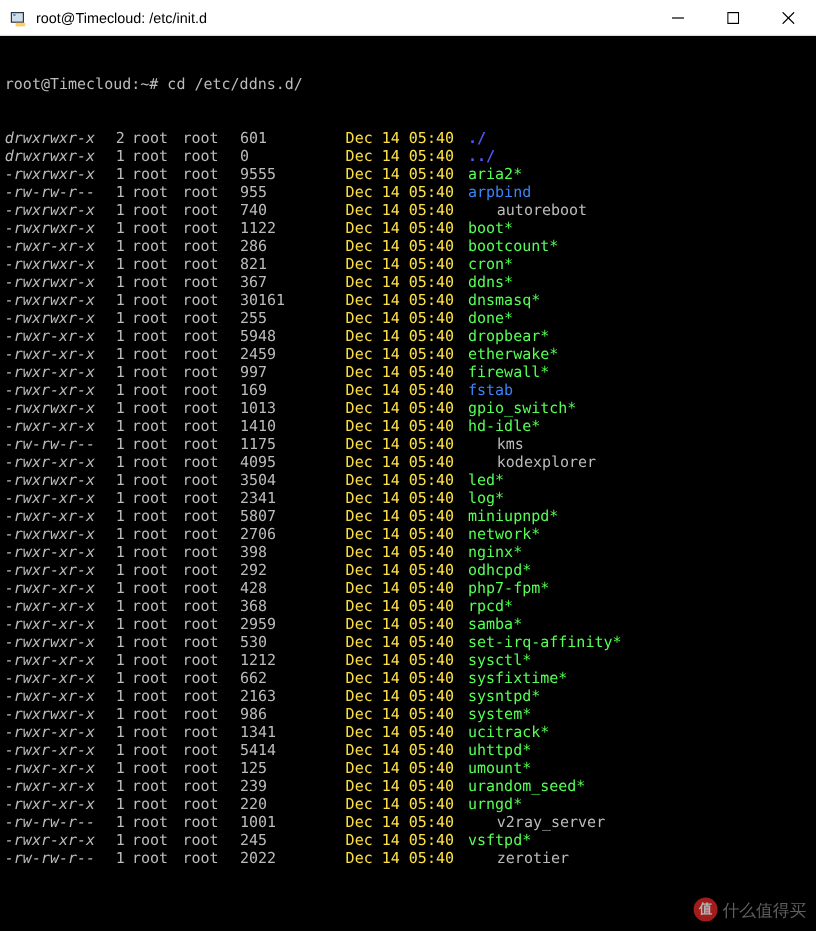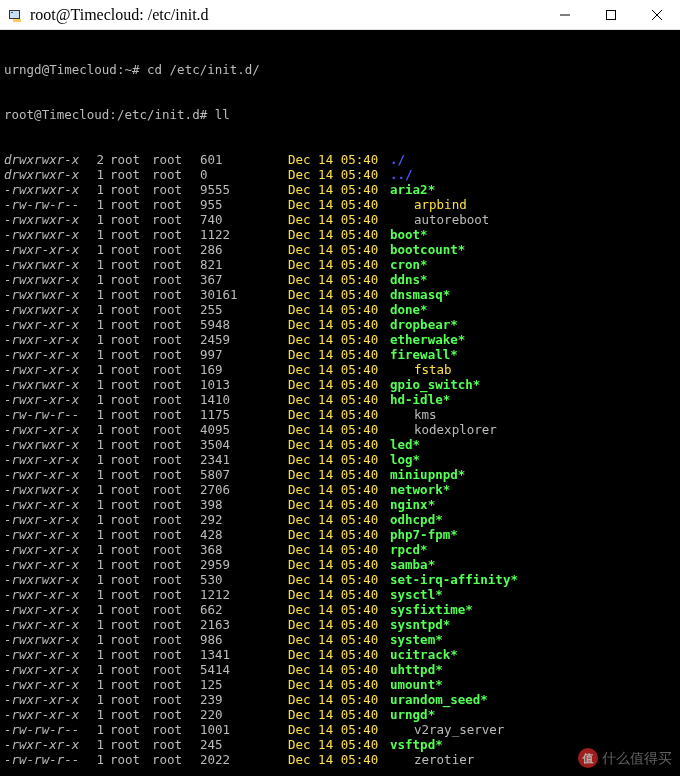--- a/index.html
+++ b/index.html
@@ -1,34 +1,34 @@
 <!DOCTYPE html>
 <html><head>
 <meta charset="utf-8">
 <style>
   * { margin: 0; padding: 0; box-sizing: border-box; }
   body { background: #888; width: 680px; height: 776px; font-family: Consolas, monospace; }
   .window { width: 680px; height: 776px; background: #fff; display: flex; flex-direction: column; }
   .titlebar { height: 30px; background: #fff; display: flex; align-items: center; padding-left: 8px; border-bottom: 1px solid #e0e0e0; }
   .titlebar-icon { width: 16px; height: 16px; margin-right: 6px; }
-  .titlebar-text { flex: 1; font-family: Liberation Serif, serif; font-size: 16px; color: #000; }
+  .titlebar-text { flex: 1; font-family: Liberation Sans, sans-serif; font-size: 12px; color: #000; }
   .titlebar-btns { display: flex; }
   .titlebar-btn { width: 46px; height: 30px; display: flex; align-items: center; justify-content: center; font-family: "Segoe UI", sans-serif; font-size: 10px; color: #000; }
   .terminal { flex: 1; background: #000; color: #bbb; font-size: 12.5px; line-height: 15px; padding: 2px 4px; overflow: hidden; white-space: pre; position: relative; }
   .line { display: flex; }
   .perm { color: #bbb; width: 82px; font-style: italic; }
   .links { color: #bbb; width: 18px; text-align: right; }
   .owner { color: #bbb; width: 42px; padding-left: 6px; }
   .group { color: #bbb; width: 54px; padding-left: 6px; }
   .size { color: #bbb; width: 82px; text-align: left; }
   .date { color: #fde047; width: 102px; padding-left: 6px; }
   .fname { padding-left: 6px; }
   .c-dir { color: #5555ff; font-weight: bold; }
-  .c-exec { color: #55ff55; font-weight: bold; text-align: right; }
-  .c-conf { color: #fde047; margin-left: 24px; }
+  .c-exec { color: #55ff55; font-weight: normal; text-align: right; }
+  .c-conf { color: #3b82f6; }
   .c-plain { color: #bbb; margin-left: 24px; }
   .prompt-line { color: #bbb; }
   .watermark { position: absolute; right: 8px; bottom: 8px; color: #888; font-family: sans-serif; font-size: 14px; display: flex; align-items: center; gap: 4px; opacity: 0.7; }
   .watermark .badge { background: #e62828; color: #fff; border-radius: 50%; width: 20px; height: 20px; display: flex; align-items: center; justify-content: center; font-size: 11px; font-weight: bold; }
 </style>
 </head>
 <body>
 
 <div class="window">
   <div class="titlebar">
@@ -55,22 +55,21 @@
       <div class="titlebar-btn close">
           <svg width="10" height="10">
             <line x1="0" y1="0" x2="10" y2="10" stroke="#000" stroke-width="1"></line>
             <line x1="10" y1="0" x2="0" y2="10" stroke="#000" stroke-width="1"></line>
           </svg>
         </div>
     </div>
   </div>
 
   <div class="terminal">
-    <div class="prompt-line"><span>urngd@Timecloud:~#</span> <span>cd /etc/init.d/</span></div>
-    <div class="prompt-line"><span>root@Timecloud:/etc/init.d#</span> <span>ll</span></div>
+    <div class="prompt-line"><span>root@Timecloud:~#</span> <span>cd /etc/ddns.d/</span></div>
     <div id="listing"><div class="line"><span class="perm">drwxrwxr-x</span><span class="links">2</span><span class="owner">root</span><span class="group">root</span><span class="size">601</span><span class="date">Dec 14 05:40</span><span class="fname c-dir">./</span></div><div class="line"><span class="perm">drwxrwxr-x</span><span class="links">1</span><span class="owner">root</span><span class="group">root</span><span class="size">0</span><span class="date">Dec 14 05:40</span><span class="fname c-dir">../</span></div><div class="line"><span class="perm">-rwxrwxr-x</span><span class="links">1</span><span class="owner">root</span><span class="group">root</span><span class="size">9555</span><span class="date">Dec 14 05:40</span><span class="fname c-exec">aria2*</span></div><div class="line"><span class="perm">-rw-rw-r--</span><span class="links">1</span><span class="owner">root</span><span class="group">root</span><span class="size">955</span><span class="date">Dec 14 05:40</span><span class="fname c-conf">arpbind</span></div><div class="line"><span class="perm">-rwxrwxr-x</span><span class="links">1</span><span class="owner">root</span><span class="group">root</span><span class="size">740</span><span class="date">Dec 14 05:40</span><span class="fname c-plain">autoreboot</span></div><div class="line"><span class="perm">-rwxrwxr-x</span><span class="links">1</span><span class="owner">root</span><span class="group">root</span><span class="size">1122</span><span class="date">Dec 14 05:40</span><span class="fname c-exec">boot*</span></div><div class="line"><span class="perm">-rwxr-xr-x</span><span class="links">1</span><span class="owner">root</span><span class="group">root</span><span class="size">286</span><span class="date">Dec 14 05:40</span><span class="fname c-exec">bootcount*</span></div><div class="line"><span class="perm">-rwxrwxr-x</span><span class="links">1</span><span class="owner">root</span><span class="group">root</span><span class="size">821</span><span class="date">Dec 14 05:40</span><span class="fname c-exec">cron*</span></div><div class="line"><span class="perm">-rwxrwxr-x</span><span class="links">1</span><span class="owner">root</span><span class="group">root</span><span class="size">367</span><span class="date">Dec 14 05:40</span><span class="fname c-exec">ddns*</span></div><div class="line"><span class="perm">-rwxrwxr-x</span><span class="links">1</span><span class="owner">root</span><span class="group">root</span><span class="size">30161</span><span class="date">Dec 14 05:40</span><span class="fname c-exec">dnsmasq*</span></div><div class="line"><span class="perm">-rwxrwxr-x</span><span class="links">1</span><span class="owner">root</span><span class="group">root</span><span class="size">255</span><span class="date">Dec 14 05:40</span><span class="fname c-exec">done*</span></div><div class="line"><span class="perm">-rwxr-xr-x</span><span class="links">1</span><span class="owner">root</span><span class="group">root</span><span class="size">5948</span><span class="date">Dec 14 05:40</span><span class="fname c-exec">dropbear*</span></div><div class="line"><span class="perm">-rwxr-xr-x</span><span class="links">1</span><span class="owner">root</span><span class="group">root</span><span class="size">2459</span><span class="date">Dec 14 05:40</span><span class="fname c-exec">etherwake*</span></div><div class="line"><span class="perm">-rwxr-xr-x</span><span class="links">1</span><span class="owner">root</span><span class="group">root</span><span class="size">997</span><span class="date">Dec 14 05:40</span><span class="fname c-exec">firewall*</span></div><div class="line"><span class="perm">-rwxr-xr-x</span><span class="links">1</span><span class="owner">root</span><span class="group">root</span><span class="size">169</span><span class="date">Dec 14 05:40</span><span class="fname c-conf">fstab</span></div><div class="line"><span class="perm">-rwxrwxr-x</span><span class="links">1</span><span class="owner">root</span><span class="group">root</span><span class="size">1013</span><span class="date">Dec 14 05:40</span><span class="fname c-exec">gpio_switch*</span></div><div class="line"><span class="perm">-rwxr-xr-x</span><span class="links">1</span><span class="owner">root</span><span class="group">root</span><span class="size">1410</span><span class="date">Dec 14 05:40</span><span class="fname c-exec">hd-idle*</span></div><div class="line"><span class="perm">-rw-rw-r--</span><span class="links">1</span><span class="owner">root</span><span class="group">root</span><span class="size">1175</span><span class="date">Dec 14 05:40</span><span class="fname c-plain">kms</span></div><div class="line"><span class="perm">-rwxr-xr-x</span><span class="links">1</span><span class="owner">root</span><span class="group">root</span><span class="size">4095</span><span class="date">Dec 14 05:40</span><span class="fname c-plain">kodexplorer</span></div><div class="line"><span class="perm">-rwxrwxr-x</span><span class="links">1</span><span class="owner">root</span><span class="group">root</span><span class="size">3504</span><span class="date">Dec 14 05:40</span><span class="fname c-exec">led*</span></div><div class="line"><span class="perm">-rwxr-xr-x</span><span class="links">1</span><span class="owner">root</span><span class="group">root</span><span class="size">2341</span><span class="date">Dec 14 05:40</span><span class="fname c-exec">log*</span></div><div class="line"><span class="perm">-rwxr-xr-x</span><span class="links">1</span><span class="owner">root</span><span class="group">root</span><span class="size">5807</span><span class="date">Dec 14 05:40</span><span class="fname c-exec">miniupnpd*</span></div><div class="line"><span class="perm">-rwxrwxr-x</span><span class="links">1</span><span class="owner">root</span><span class="group">root</span><span class="size">2706</span><span class="date">Dec 14 05:40</span><span class="fname c-exec">network*</span></div><div class="line"><span class="perm">-rwxr-xr-x</span><span class="links">1</span><span class="owner">root</span><span class="group">root</span><span class="size">398</span><span class="date">Dec 14 05:40</span><span class="fname c-exec">nginx*</span></div><div class="line"><span class="perm">-rwxr-xr-x</span><span class="links">1</span><span class="owner">root</span><span class="group">root</span><span class="size">292</span><span class="date">Dec 14 05:40</span><span class="fname c-exec">odhcpd*</span></div><div class="line"><span class="perm">-rwxr-xr-x</span><span class="links">1</span><span class="owner">root</span><span class="group">root</span><span class="size">428</span><span class="date">Dec 14 05:40</span><span class="fname c-exec">php7-fpm*</span></div><div class="line"><span class="perm">-rwxr-xr-x</span><span class="links">1</span><span class="owner">root</span><span class="group">root</span><span class="size">368</span><span class="date">Dec 14 05:40</span><span class="fname c-exec">rpcd*</span></div><div class="line"><span class="perm">-rwxr-xr-x</span><span class="links">1</span><span class="owner">root</span><span class="group">root</span><span class="size">2959</span><span class="date">Dec 14 05:40</span><span class="fname c-exec">samba*</span></div><div class="line"><span class="perm">-rwxrwxr-x</span><span class="links">1</span><span class="owner">root</span><span class="group">root</span><span class="size">530</span><span class="date">Dec 14 05:40</span><span class="fname c-exec">set-irq-affinity*</span></div><div class="line"><span class="perm">-rwxr-xr-x</span><span class="links">1</span><span class="owner">root</span><span class="group">root</span><span class="size">1212</span><span class="date">Dec 14 05:40</span><span class="fname c-exec">sysctl*</span></div><div class="line"><span class="perm">-rwxr-xr-x</span><span class="links">1</span><span class="owner">root</span><span class="group">root</span><span class="size">662</span><span class="date">Dec 14 05:40</span><span class="fname c-exec">sysfixtime*</span></div><div class="line"><span class="perm">-rwxr-xr-x</span><span class="links">1</span><span class="owner">root</span><span class="group">root</span><span class="size">2163</span><span class="date">Dec 14 05:40</span><span class="fname c-exec">sysntpd*</span></div><div class="line"><span class="perm">-rwxrwxr-x</span><span class="links">1</span><span class="owner">root</span><span class="group">root</span><span class="size">986</span><span class="date">Dec 14 05:40</span><span class="fname c-exec">system*</span></div><div class="line"><span class="perm">-rwxr-xr-x</span><span class="links">1</span><span class="owner">root</span><span class="group">root</span><span class="size">1341</span><span class="date">Dec 14 05:40</span><span class="fname c-exec">ucitrack*</span></div><div class="line"><span class="perm">-rwxr-xr-x</span><span class="links">1</span><span class="owner">root</span><span class="group">root</span><span class="size">5414</span><span class="date">Dec 14 05:40</span><span class="fname c-exec">uhttpd*</span></div><div class="line"><span class="perm">-rwxr-xr-x</span><span class="links">1</span><span class="owner">root</span><span class="group">root</span><span class="size">125</span><span class="date">Dec 14 05:40</span><span class="fname c-exec">umount*</span></div><div class="line"><span class="perm">-rwxr-xr-x</span><span class="links">1</span><span class="owner">root</span><span class="group">root</span><span class="size">239</span><span class="date">Dec 14 05:40</span><span class="fname c-exec">urandom_seed*</span></div><div class="line"><span class="perm">-rwxr-xr-x</span><span class="links">1</span><span class="owner">root</span><span class="group">root</span><span class="size">220</span><span class="date">Dec 14 05:40</span><span class="fname c-exec">urngd*</span></div><div class="line"><span class="perm">-rw-rw-r--</span><span class="links">1</span><span class="owner">root</span><span class="group">root</span><span class="size">1001</span><span class="date">Dec 14 05:40</span><span class="fname c-plain">v2ray_server</span></div><div class="line"><span class="perm">-rwxr-xr-x</span><span class="links">1</span><span class="owner">root</span><span class="group">root</span><span class="size">245</span><span class="date">Dec 14 05:40</span><span class="fname c-exec">vsftpd*</span></div><div class="line"><span class="perm">-rw-rw-r--</span><span class="links">1</span><span class="owner">root</span><span class="group">root</span><span class="size">2022</span><span class="date">Dec 14 05:40</span><span class="fname c-plain">zerotier</span></div></div>
     
 
     <div class="watermark">
       <span class="badge">值</span>
       <span>什么值得买</span>
     </div>
   </div>
 </div>
 

